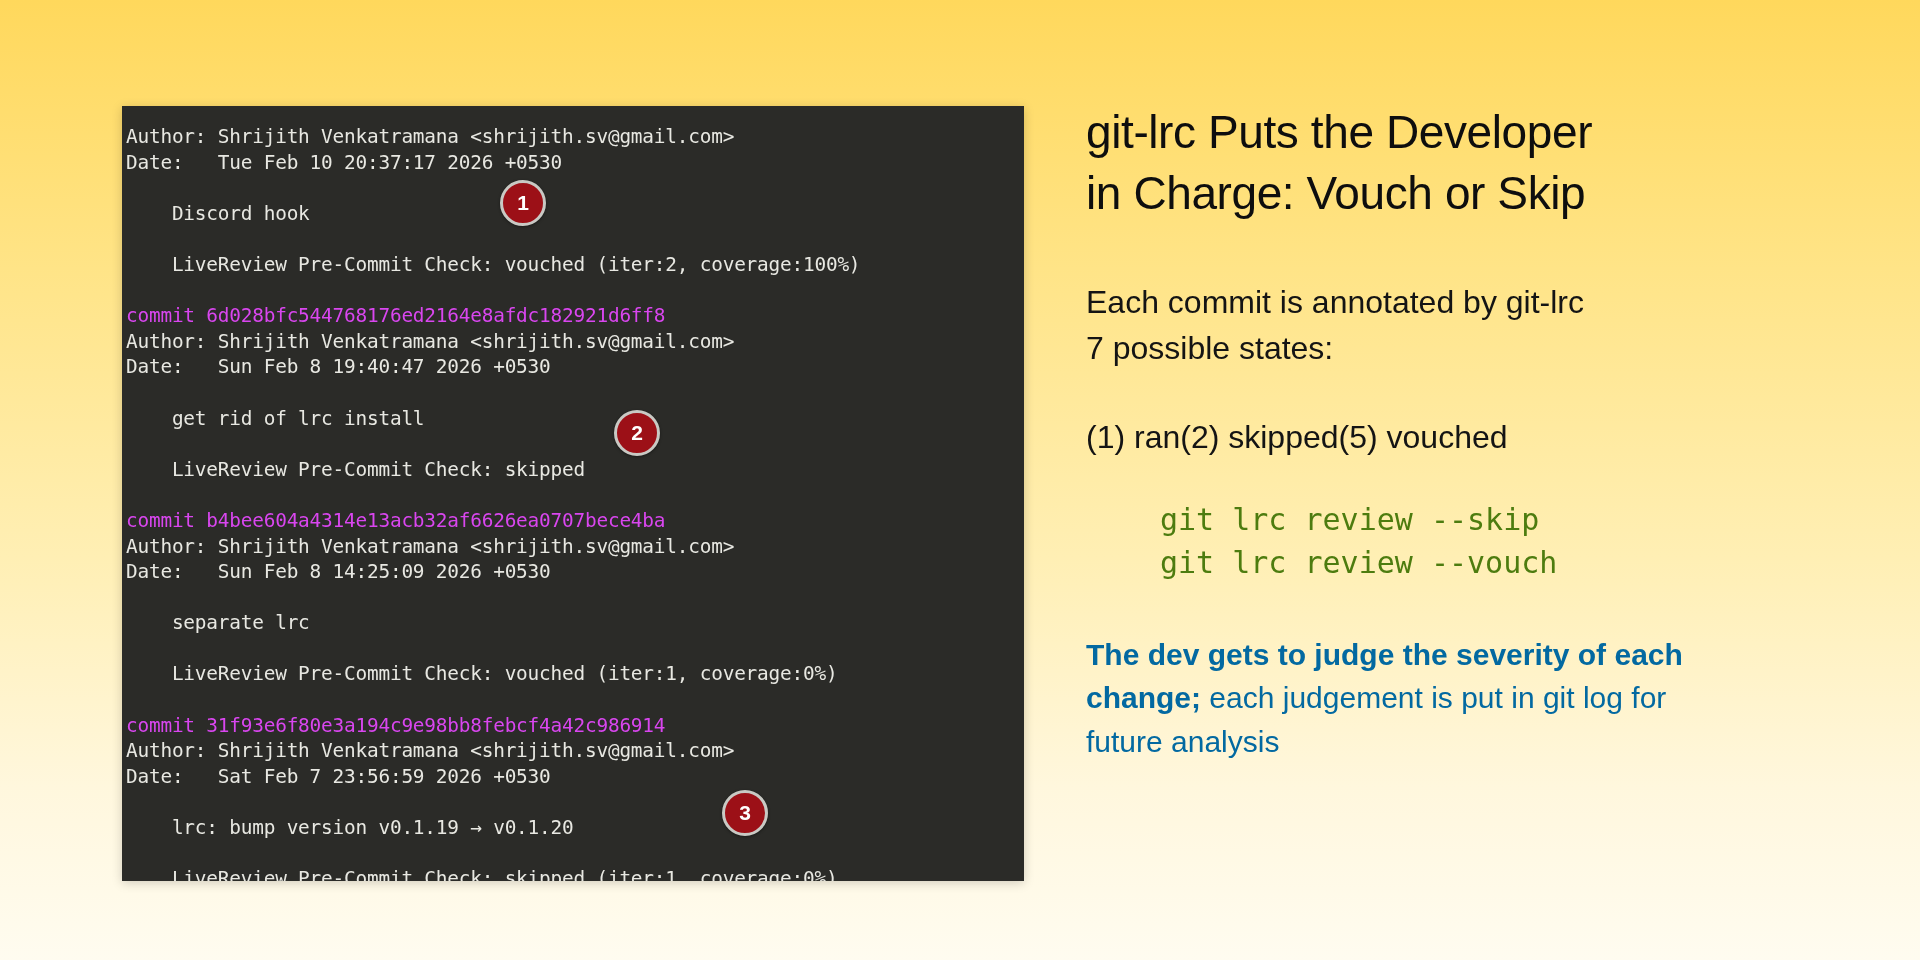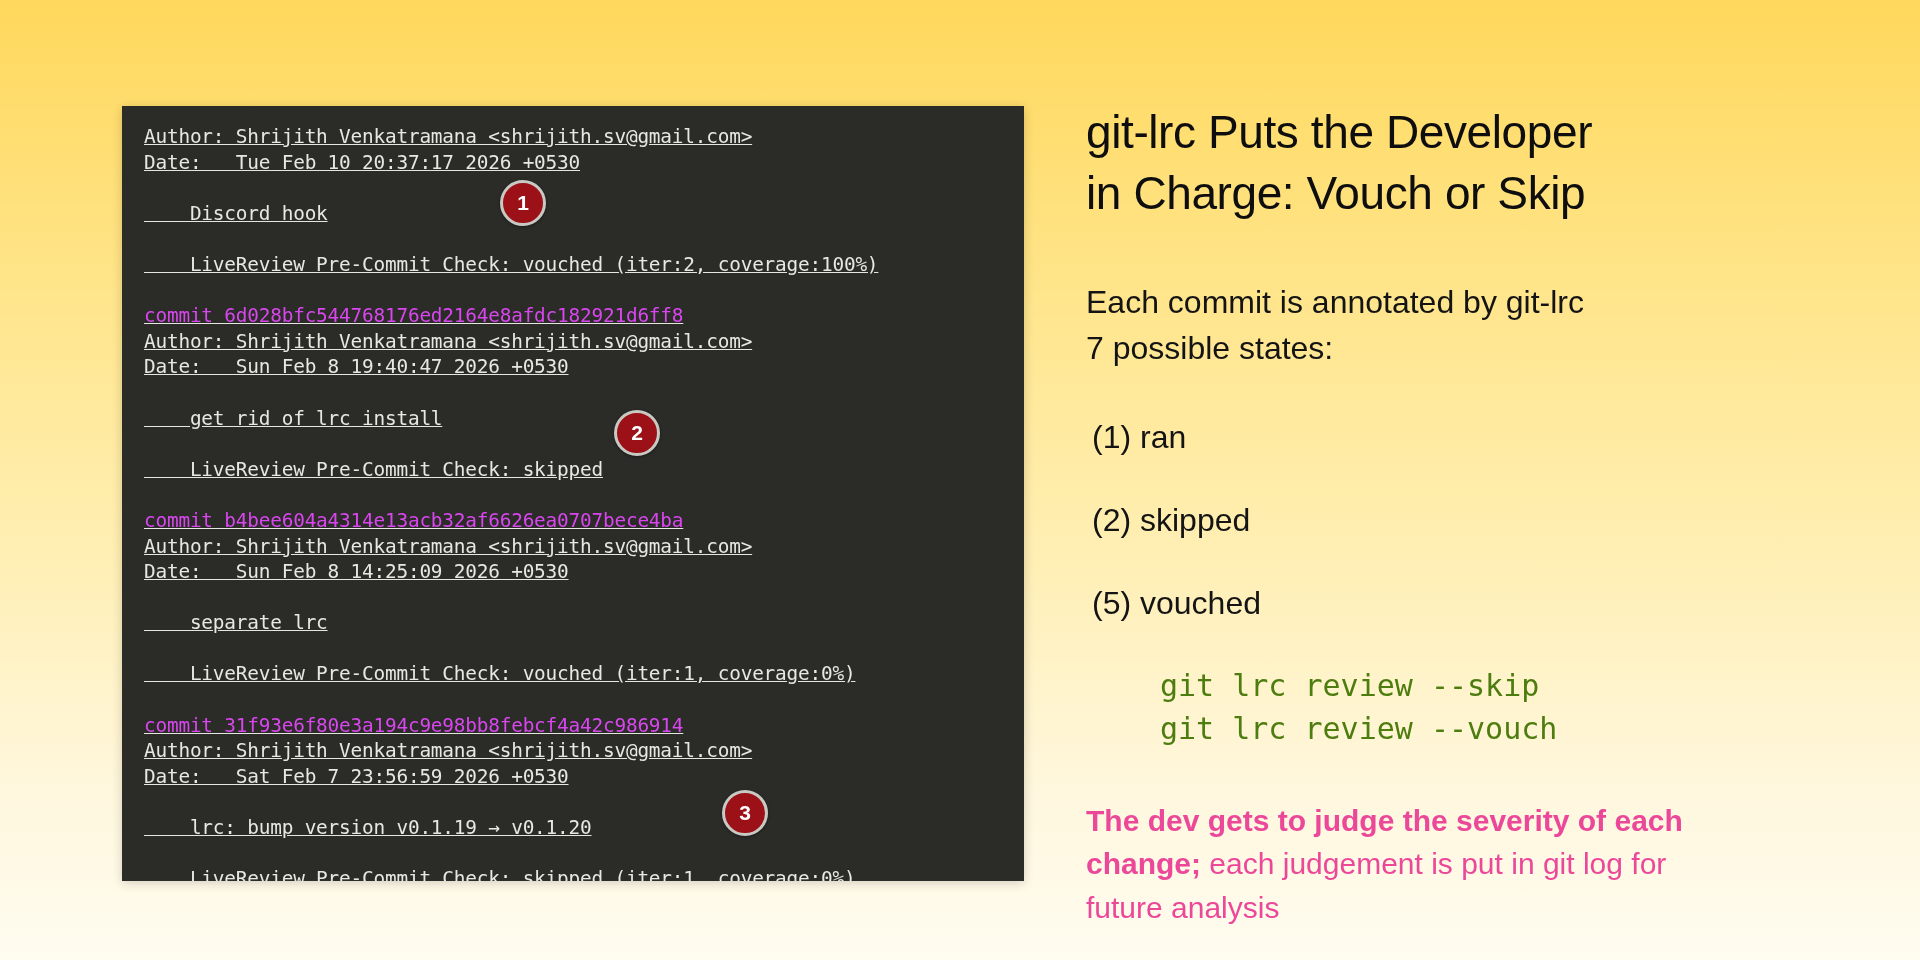--- a/index.html
+++ b/index.html
@@ -40,23 +40,22 @@
     box-sizing: border-box;
     overflow: hidden;
   }
 
   .term-lines {
     font-family: "DejaVu Sans Mono", "Liberation Mono", monospace;
     font-size: 19.4px;
     line-height: 25.6px;
     color: #E6E6E0;
     white-space: pre;
-    padding-left: 22px;
+    padding-left: 4px;
     letter-spacing: -0.2px;
-    text-decoration: underline;
   }
 
   .term-line { height: 25.6px; }
   .term-line.blank { height: 25.6px; }
   .c-commit { color: #d946ef; }
   .c-plain  { color: #E8E8E2; }
 
   
   .badge {
     position: absolute;
@@ -103,40 +102,38 @@
     font-size: 32px;
     line-height: 1.42;
     color: #141414;
     margin: 0 0 48px 0;
   }
   .body-para .bp-line { display: block; }
 
   .states-row {
     font-size: 32px;
     color: #141414;
-    margin: 0 0 42px 6px;
+    margin: 0 0 42px 0;
     display: flex;
-    gap: 46px;
-    flex-direction: column;
   }
 
   .code-block {
     font-family: "DejaVu Sans Mono", "Liberation Mono", monospace;
     font-size: 30px;
     line-height: 1.44;
     color: #4d7c0f;
     margin: 0 0 48px 0;
     padding-left: 74px;
   }
   .code-line { display: block; white-space: pre; }
 
   .closing {
     font-size: 30px;
     line-height: 1.46;
-    color: #ec4899;
+    color: #0369a1;
     max-width: 620px;
     margin: 0;
   }
   .closing b { font-weight: bold; }
 </style>
 </head>
 <body>
 
 <div class="slide">
 

